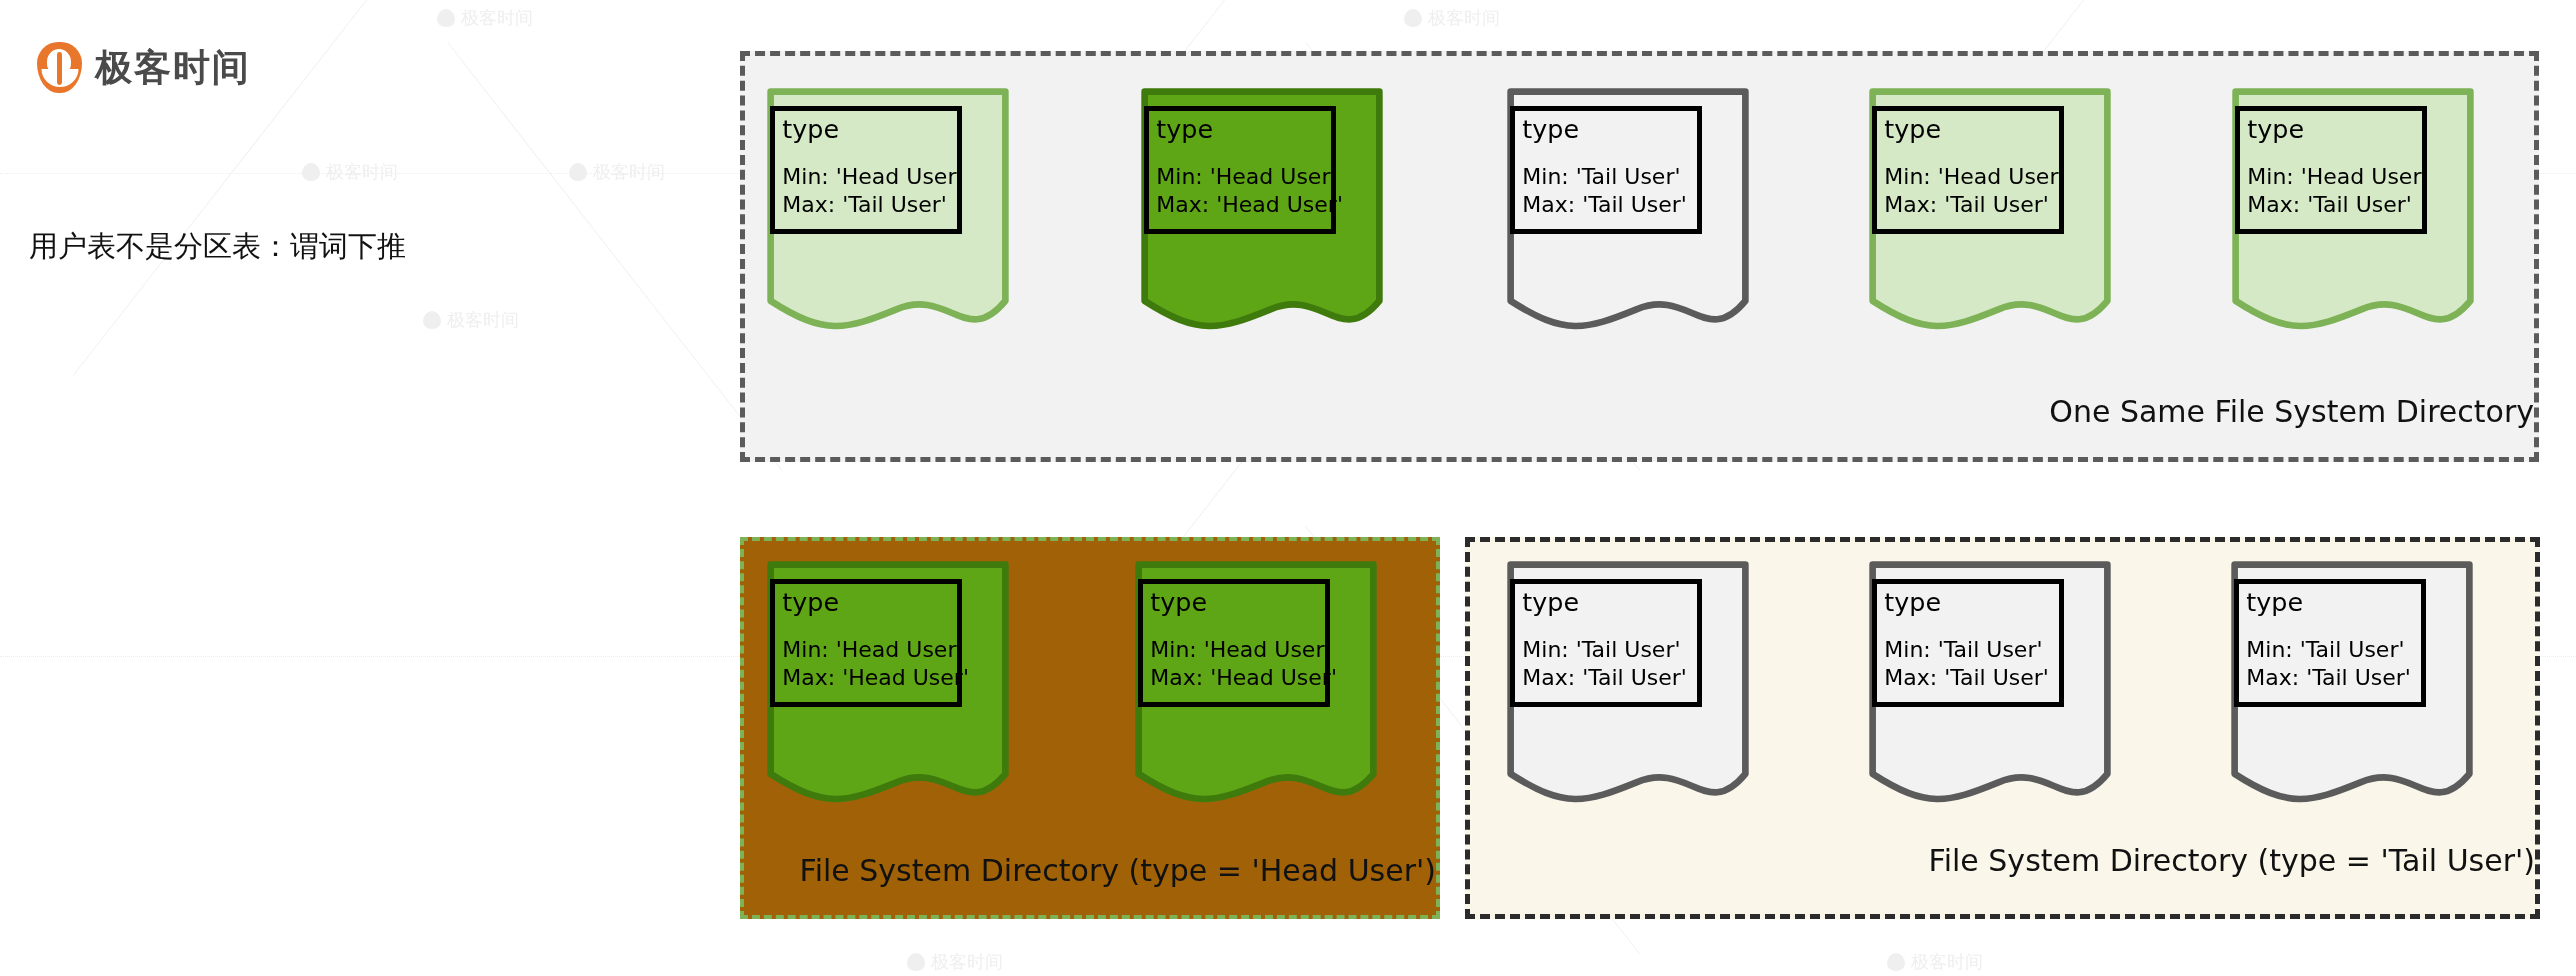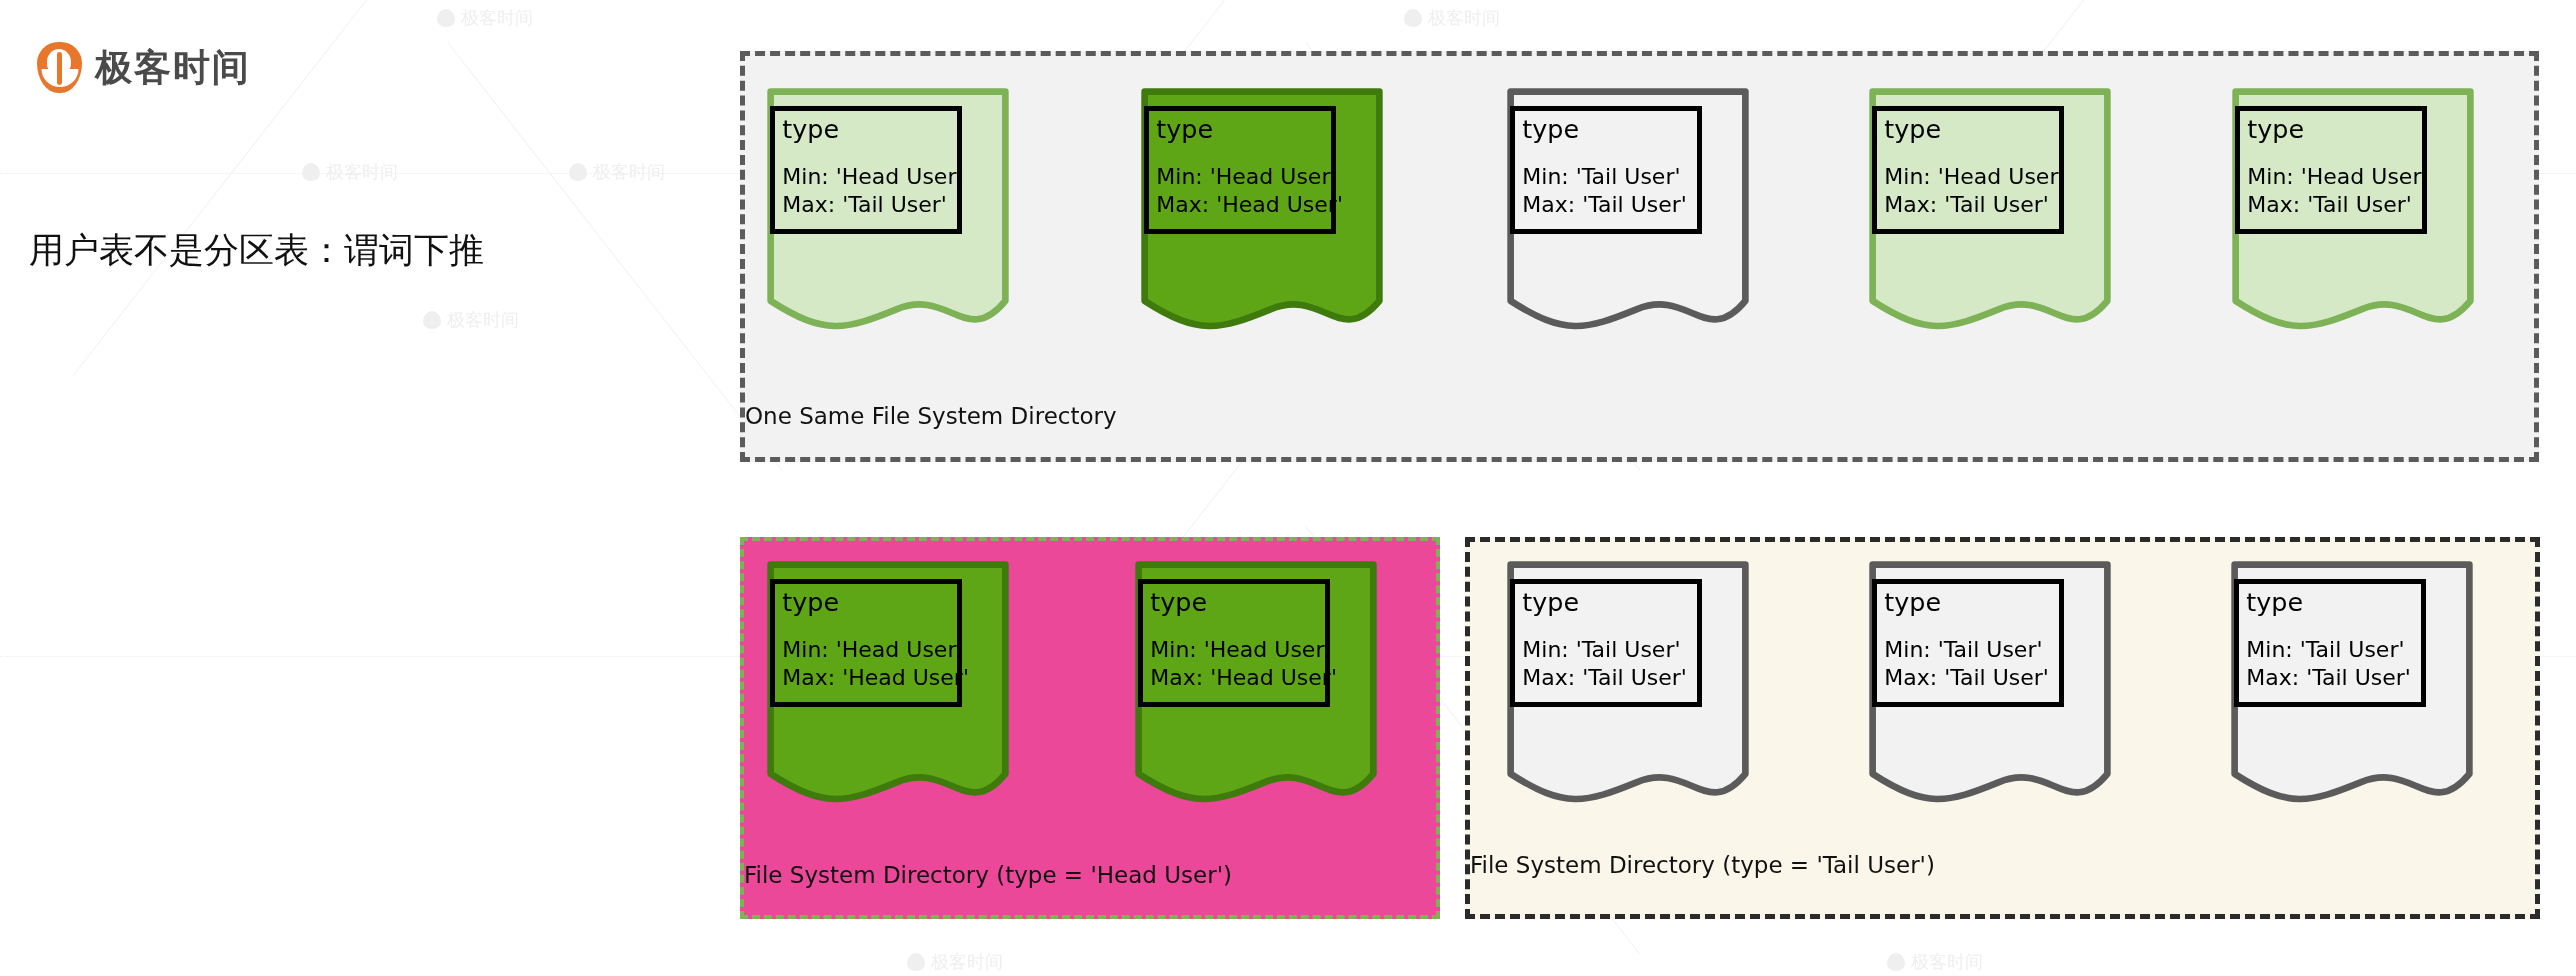--- a/index.html
+++ b/index.html
@@ -80,56 +80,56 @@
   }
   #brand .brand-text {
     font-size: 37px; font-weight: bold; color: #4A4A4A;
     letter-spacing: 1.8px;
     font-family: "DejaVu Sans", sans-serif;
   }
 
   
   .row-caption {
     position: absolute;
-    font-size: 35px;
+    font-size: 29px;
     color: #111111;
     white-space: nowrap;
     z-index: 5;
     font-family: "DejaVu Sans", sans-serif;
   }
   #caption-row-1 { left: 29px; top: 227px; }
   #caption-row-2 { left: 85px; top: 694px; }
 
   
   .group {
     position: absolute;
     z-index: 2;
   }
   .group-label {
     position: absolute;
     left: 0; right: 0;
-    text-align: left;
-    font-size: 23px;
+    text-align: right;
+    font-size: 30px;
     color: #111111;
     white-space: nowrap;
     font-family: "DejaVu Sans", sans-serif;
   }
 
   #group-top {
     left: 740px; top: 51px;
     width: 1799px; height: 411px;
     background: #F2F2F2;
     border: 5.4px dashed #5B5B5B;
   }
   #group-top .group-label { bottom: 28px; }
 
   #group-head {
     left: 740px; top: 537px;
     width: 700px; height: 382px;
-    background: #ec4899;
+    background: #a16207;
     border: 4.8px dashed #7DB257;
   }
   #group-head .group-label { bottom: 27px; }
 
   #group-tail {
     left: 1465px; top: 537px;
     width: 1075px; height: 382px;
     background: #FAF6EA;
     border: 5.4px dashed #2B2B2B;
   }

